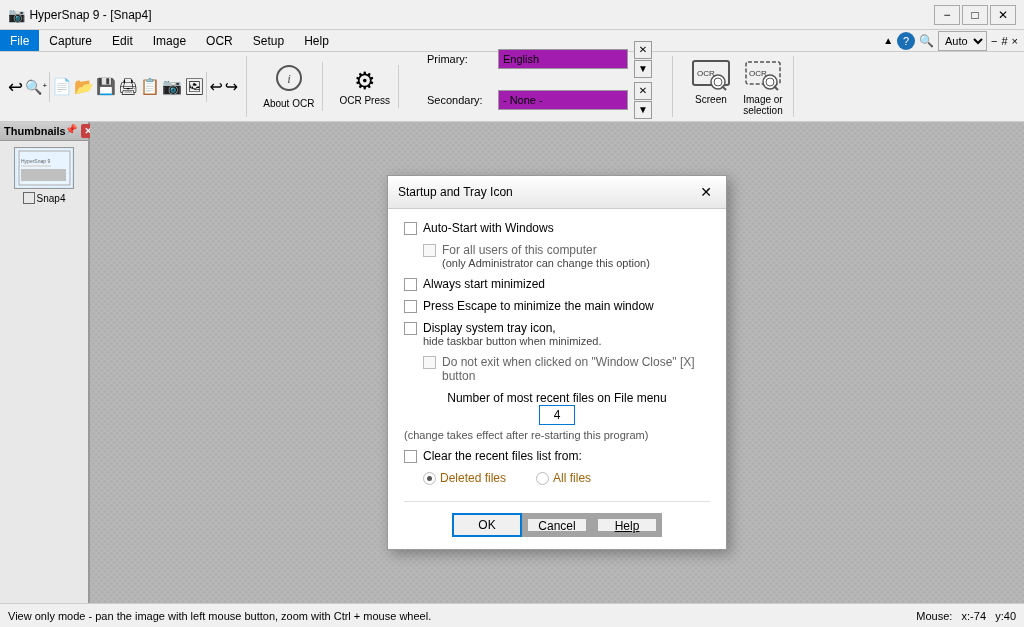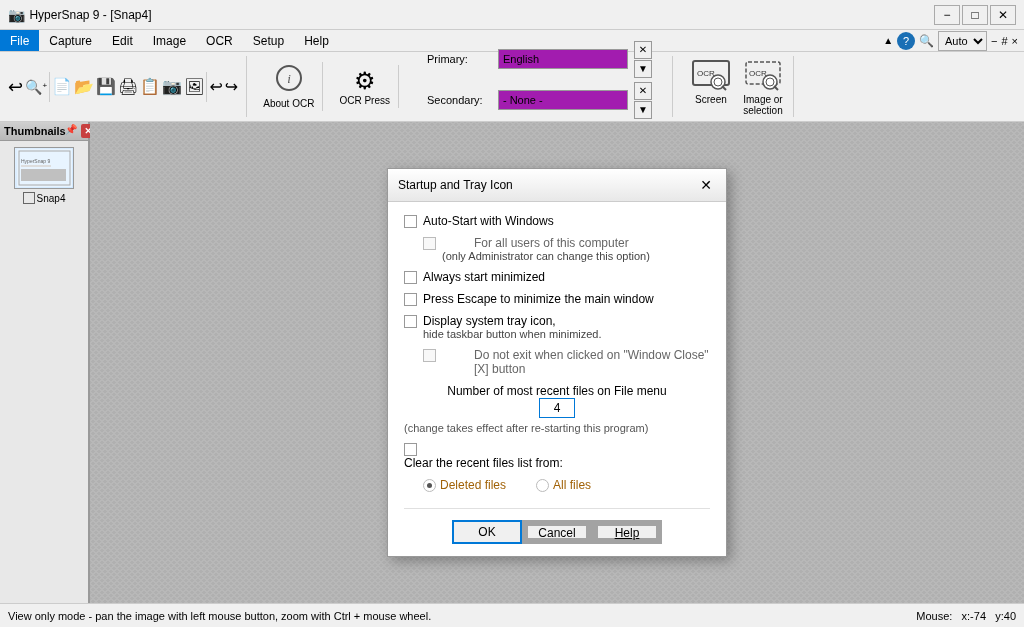--- a/index.html
+++ b/index.html
@@ -99,21 +99,21 @@
     }
     .dialog-body { padding: 12px 16px; }
 
     .checkbox-row { display: flex; align-items: flex-start; margin-bottom: 8px; }
     .cb { width: 13px; height: 13px; border: 1px solid #999; margin-right: 6px; margin-top: 1px; flex-shrink: 0; background: white; cursor: pointer; }
     .cb-label { font-size: 12px; cursor: pointer; }
     .cb-sublabel { font-size: 11px; color: #444; margin-left: 0; }
 
     .indented { margin-left: 19px; }
     .indented .cb { border-color: #bbb; background: #f8f8f8; }
-    .indented .cb-label { color: #666; margin-left: 32px; }
+    .indented .cb-label { color: #666; }
 
     .number-row { display: flex; align-items: center; margin: 6px 0 4px 0; font-size: 12px; flex-direction: column; }
     .number-label { flex: 1; }
     .number-input { width: 36px; height: 20px; border: 1px solid #0078d7; padding: 0 4px; font-size: 12px; text-align: center; }
 
     .radio-row { display: flex; align-items: center; gap: 4px; margin: 0 0 4px 19px; }
     .radio { width: 13px; height: 13px; border-radius: 50%; border: 1px solid #bbb; display: flex; align-items: center; justify-content: center; cursor: pointer; background: white; flex-shrink: 0; }
     .radio-dot { width: 5px; height: 5px; background: #555; border-radius: 50%; }
     .radio-label { font-size: 12px; color: #a16207; }
 
@@ -338,21 +338,21 @@
           </div>
 
           <div style="margin: 6px 0 2px 0;">
             <div class="number-row">
               <span class="number-label">Number of most recent files on File menu</span>
               <input class="number-input" type="text" value="4" style="">
             </div>
             <div style="font-size:11px; color:#555; padding-left:0;">(change takes effect after re-starting this program)</div>
           </div>
 
-          <div class="checkbox-row" style="margin-top:8px;flex-direction:column;">
+          <div class="checkbox-row" style="margin-top:8px;">
             <div class="cb"></div>
             <span class="cb-label">Clear the recent files list from:</span>
           </div>
 
           <div style="display:flex; gap:30px; margin-left:19px;">
             <div class="radio-row" style="margin-left:0;">
               <div class="radio">
                 <div class="radio-dot"></div>
               </div>
               <span class="radio-label">Deleted files</span>

